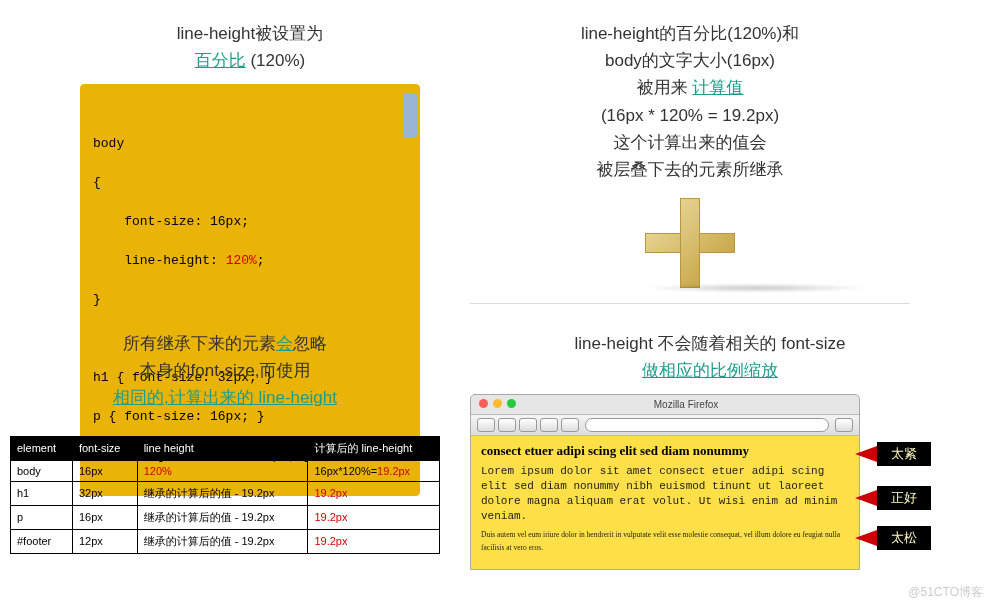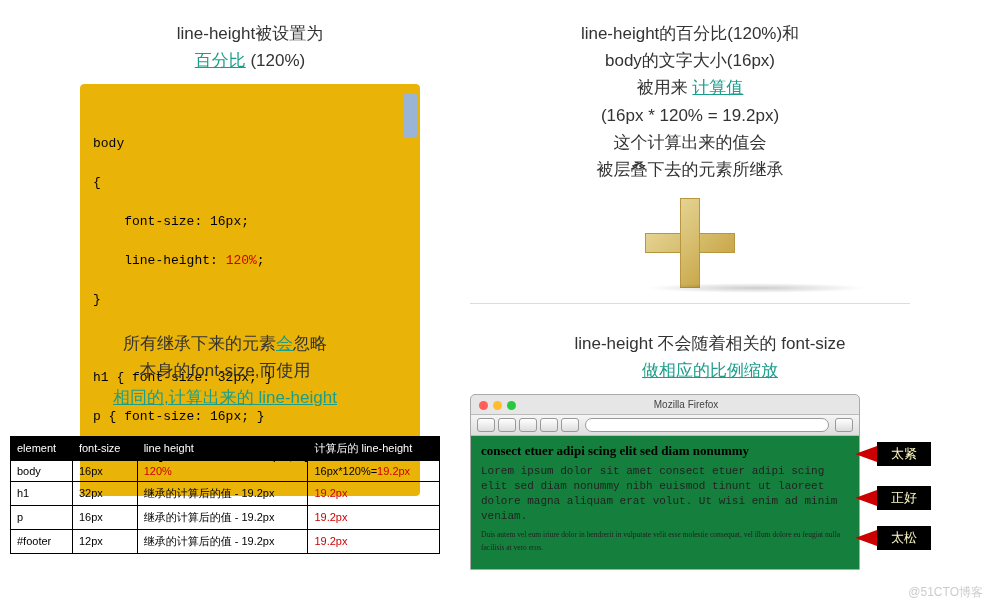--- a/index.html
+++ b/index.html
@@ -19,28 +19,28 @@
   .cross .h, .cross .v { position: absolute; background: linear-gradient(135deg,#e5d393 0%, #c9a84a 100%); border: 1px solid #b89640; }
   .cross .h { left: 0; top: 35px; width: 90px; height: 20px; }
   .cross .v { left: 35px; top: 0; width: 20px; height: 90px; }
   .shadow { position: absolute; left: 40%; bottom: 0; width: 50%; height: 10px; background: radial-gradient(ellipse at center, rgba(0,0,0,0.2), rgba(0,0,0,0) 70%); }
   .hr { border: 0; border-top: 1px solid #ddd; margin-top: 10px; }
   table.inh { width: 100%; border-collapse: collapse; font-size: 11px; margin-top: 24px; }
   table.inh th { background: #000; color: #fff; text-align: left; padding: 4px 6px; font-weight: normal; border: 1px solid #000; }
   table.inh td { border: 1px solid #000; padding: 4px 6px; }
   .red { color: #c00; }
   .browser { width: 390px; border: 1px solid #aaa; border-radius: 5px 5px 0 0; background: #e6e6e6; }
-  .bar { display: flex; align-items: flex-end; gap: 5px; padding: 4px 8px; border-bottom: 1px solid #bbb; }
+  .bar { display: flex; align-items: flex-start; gap: 5px; padding: 4px 8px; border-bottom: 1px solid #bbb; }
   .dot { width: 9px; height: 9px; border-radius: 50%; }
   .r { background: #ff5f56; } .y { background: #ffbd2e; } .g { background: #27c93f; }
   .title { flex: 1; text-align: center; font-size: 10px; color: #444; }
   .toolbar { display: flex; align-items: center; gap: 3px; padding: 3px 6px; border-bottom: 1px solid #bbb; background: linear-gradient(#f5f5f5,#ddd); }
   .btn { width: 18px; height: 14px; border: 1px solid #999; border-radius: 3px; background: linear-gradient(#fff,#ddd); }
   .url { flex: 1; height: 14px; background: #fff; border: 1px solid #999; border-radius: 7px; margin: 0 3px; }
-  .content { background: #15803d; padding: 8px 10px; font-size: 10px; position: relative; }
+  .content { background: #fde047; padding: 8px 10px; font-size: 10px; position: relative; }
   .row { position: relative; margin-bottom: 6px; }
   .hrow { font-family: Georgia, serif; font-weight: bold; font-size: 13px; line-height: 1.05; }
   .prow { font-family: Liberation Mono, monospace; font-size: 11px; line-height: 1.35; color: #222; }
   .frow { font-family: Georgia, serif; font-size: 7.5px; line-height: 1.7; color: #222; }
   .tagwrap { position: absolute; display: flex; align-items: center; left: 385px; }
   .tagarrow { width: 0; height: 0; border-top: 8px solid transparent; border-bottom: 8px solid transparent; border-right: 22px solid #c00; }
   .taglabel { background: #000; color: #fef9c3; padding: 3px 14px; font-size: 13px; white-space: nowrap; }
   .watermark { position: absolute; right: 10px; bottom: 6px; color: #ccc; font-size: 12px; }
 </style>
 </head>

